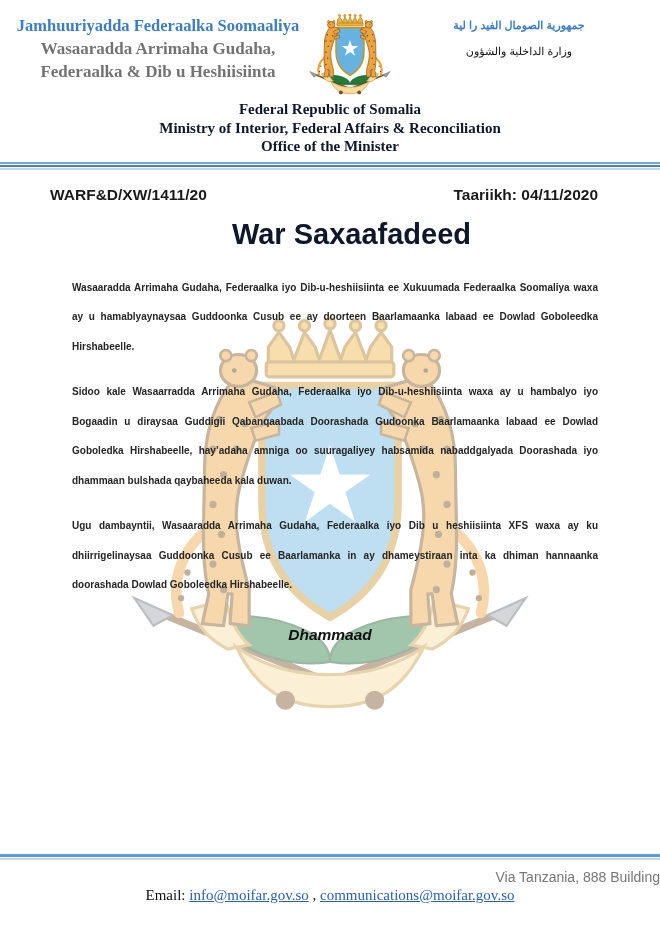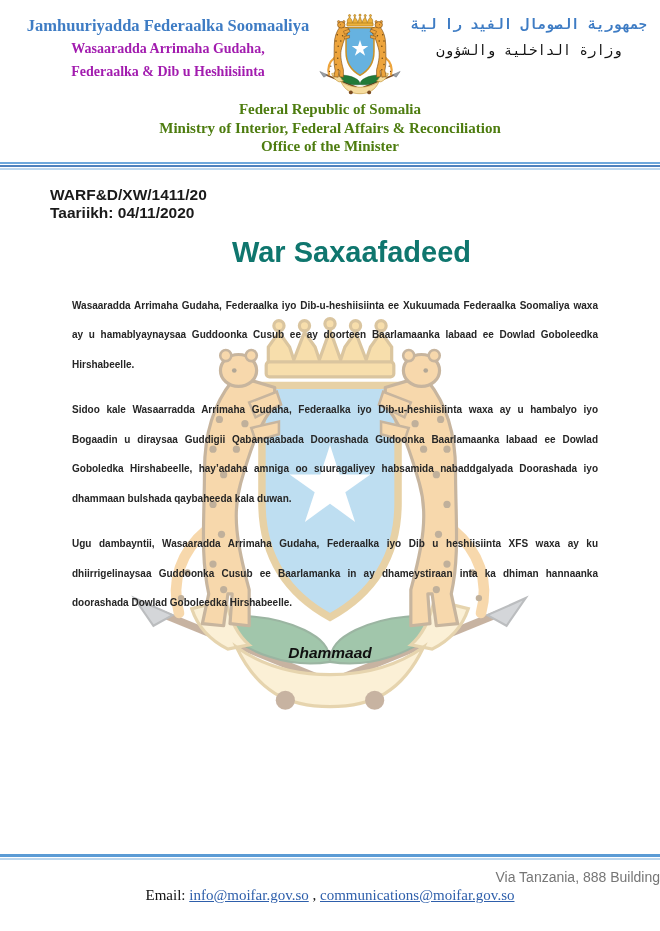--- a/index.html
+++ b/index.html
@@ -7,42 +7,42 @@
     position:relative;width:660px;height:931px;margin:0 auto;background:#ffffff;
     overflow:hidden;font-family:"Liberation Sans",sans-serif;color:#1a1a1a;
   }
   
   .watermark{
     position:absolute;top:300px;left:50%;transform:translateX(-50%);
     width:468px;height:426px;opacity:0.42;z-index:0;pointer-events:none;
   }
   .content{position:relative;z-index:1;}
   
-  .hdr{display:flex;justify-content:flex-end;align-items:flex-start;padding:8px 10px 0 14px;}
+  .hdr{display:flex;justify-content:flex-start;align-items:flex-start;padding:8px 3px 0 14px;}
   .hdr-left{width:288px;text-align:center;font-family:"Liberation Serif",serif;font-weight:bold;
             font-size:16.5px;line-height:23px;padding-top:6px;}
   .hdr-left .ln1{color:#3e7cc4;}
-  .hdr-left .ln2,.hdr-left .ln3{color:#a21caf;font-size:14px;}
+  .hdr-left .ln2,.hdr-left .ln3{color:#737373;font-size:17px;}
   .hdr-emblem{width:96px;height:88px;flex:0 0 auto;margin-top:2px;}
-  .hdr-right{width:242px;text-align:center;direction:rtl;font-family:Liberation Mono, monospace;
-             font-size:14px;line-height:26px;padding-top:4px;}
+  .hdr-right{width:242px;text-align:center;direction:rtl;font-family:Liberation Sans, sans-serif;
+             font-size:11px;line-height:26px;padding-top:4px;}
   .hdr-right .ln1{color:#3e7cc4;font-weight:bold;}
   .hdr-right .ln2,.hdr-right .ln3{color:#111;}
   .hdr-center{text-align:center;font-family:"Liberation Serif",serif;font-weight:bold;
-              font-size:15px;line-height:18.5px;color:#4d7c0f;margin-top:2px;}
+              font-size:15px;line-height:18.5px;color:#0f172a;margin-top:2px;}
   
   .rule-top{height:8px;margin-top:6px;
     background:linear-gradient(to bottom,#6fa8dc 0 2px,#ffffff 2px 3px,#4f81bd 3px 5px,#ffffff 5px 6px,#bdd7ee 6px 8px);}
   .rule-bottom{height:6px;margin-bottom:8px;
     background:linear-gradient(to bottom,#5b9bd5 0 3px,#ffffff 3px 4px,#bdd7ee 4px 6px);}
   
   .ref-row{display:flex;justify-content:space-between;margin:16px 62px 0 50px;
-           font-weight:bold;font-size:15.5px;color:#1a1a1a;flex-direction:column;}
-  
-  .doc-title{text-align:center;margin-top:14px;font-size:29px;font-weight:bold;color:#0f766e;margin-left:43px;}
+           font-weight:bold;font-size:15.5px;color:#1a1a1a;}
+  
+  .doc-title{text-align:center;margin-top:14px;font-size:29px;font-weight:bold;color:#0f172a;margin-left:43px;}
   
   .body-text p{margin:16px 62px 0 72px;text-align:justify;font-size:10px;line-height:29.5px;
                font-weight:600;color:#262626;}
   .body-text p.first{margin-top:22px;}
   .closing{text-align:center;margin-top:26px;font-size:15.5px;font-weight:bold;font-style:italic;color:#111;}
   
   .footer{position:absolute;left:0;right:0;bottom:0;z-index:1;background:transparent;}
   .addr{text-align:right;font-size:14px;color:#767676;line-height:18px;}
   .email-line{text-align:center;font-family:"Liberation Serif",serif;font-size:15px;color:#111;
               line-height:19px;padding-bottom:26px;}

